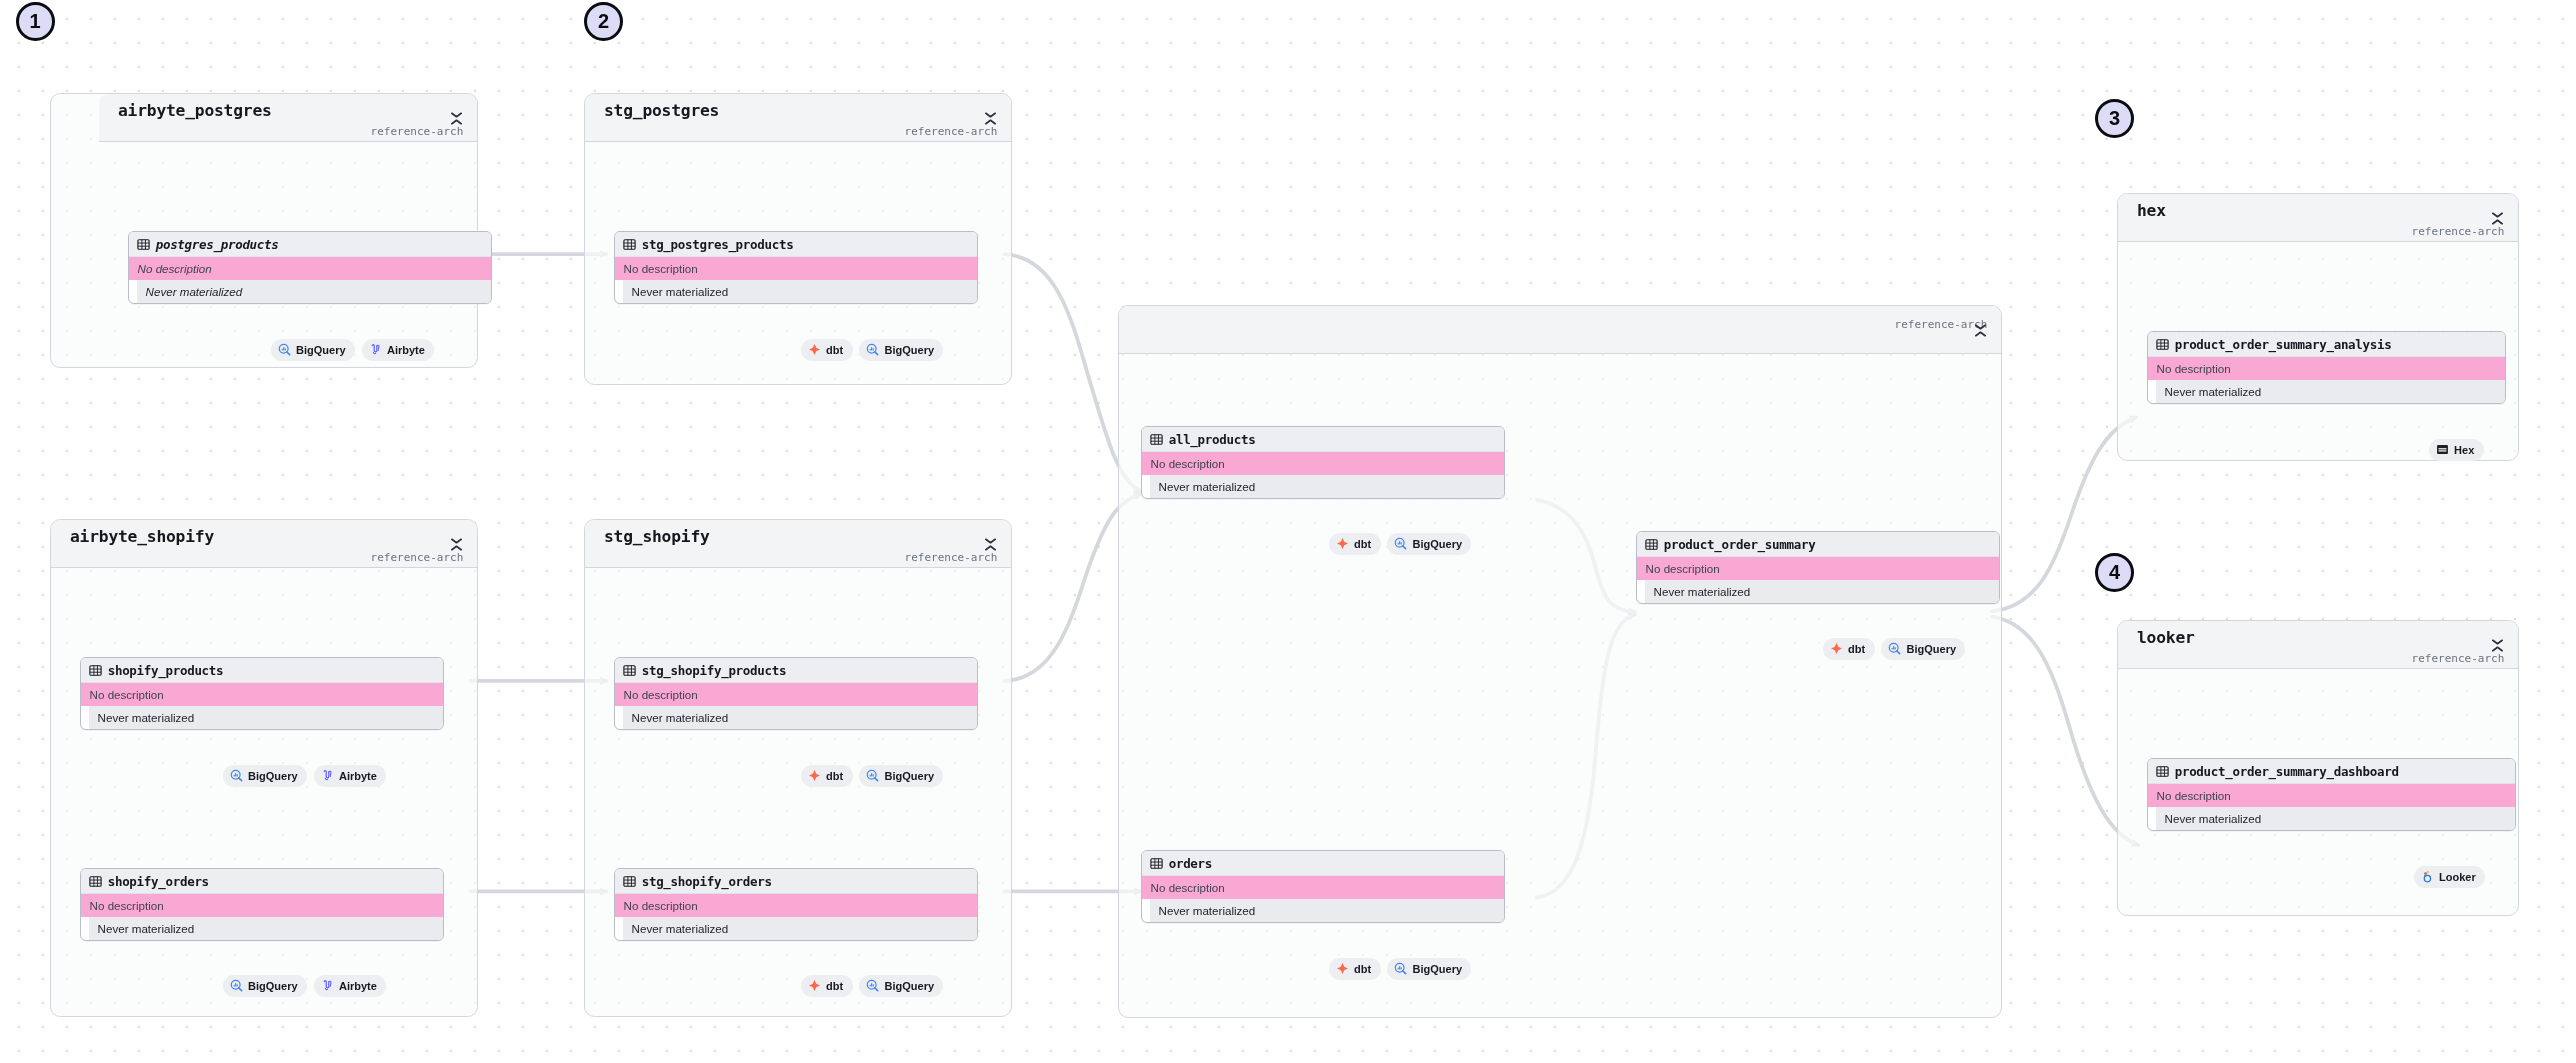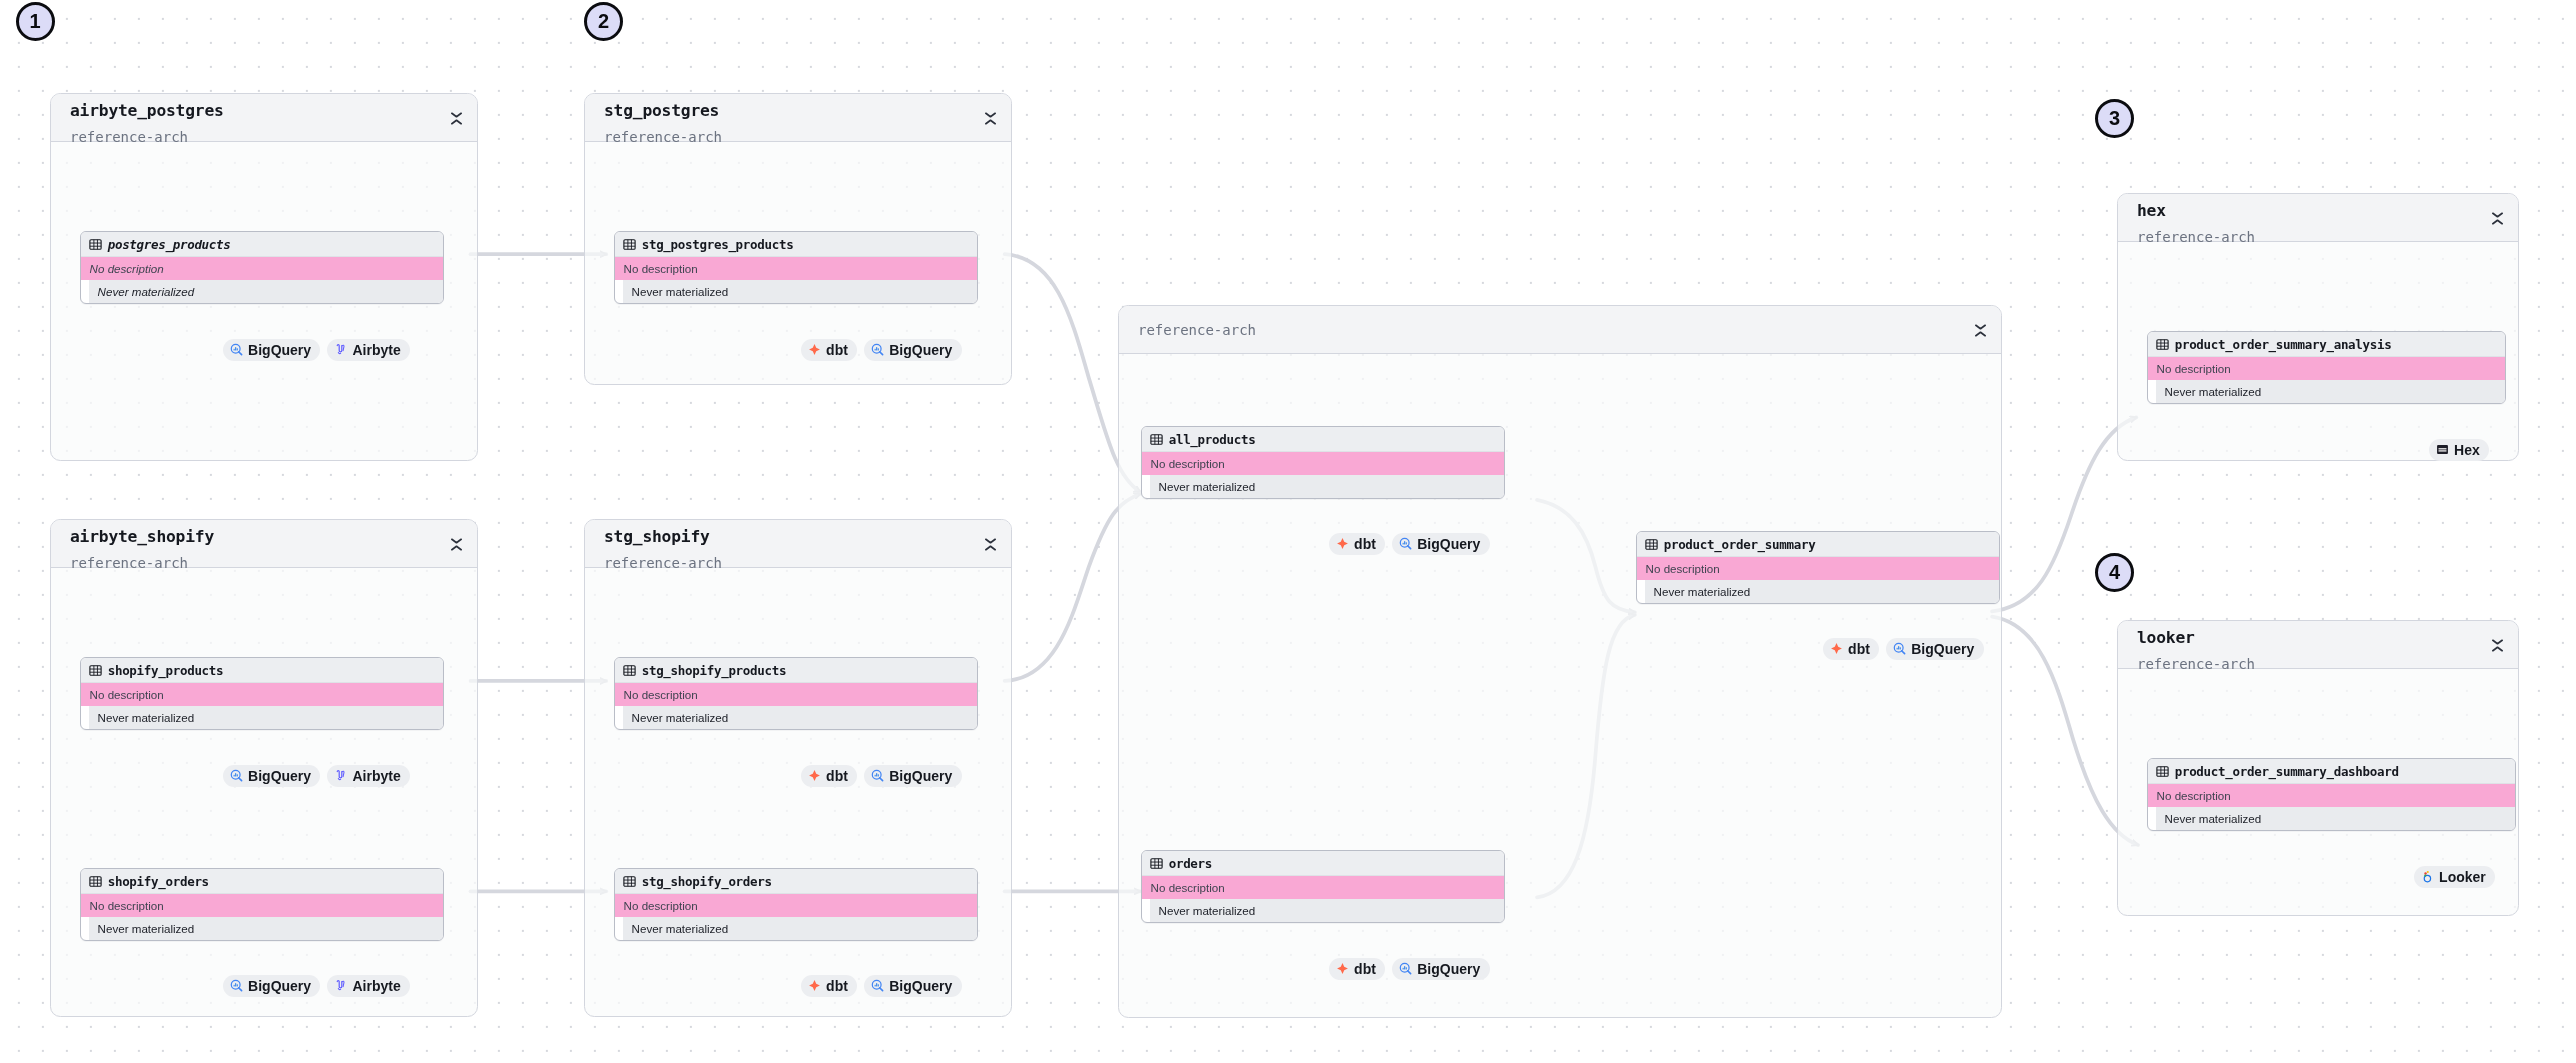--- a/index.html
+++ b/index.html
@@ -44,24 +44,25 @@
   .group-title {
     font-family: "DejaVu Sans Mono", "Liberation Mono", monospace;
     font-size: 16.3px;
     font-weight: 700;
     color: #15181f;
     letter-spacing: -0.2px;
     line-height: 19px;
   }
   .group-sub {
     font-family: "DejaVu Sans Mono", "Liberation Mono", monospace;
-    font-size: 14px;
+    font-size: 11px;
     color: #6b7280;
     line-height: 13px;
-    margin-top: 11px;
+    margin-top: 5px;
+    text-align: right;
   }
   .collapse-btn {
     position: absolute;
     right: 12px; top: 14.6px;
     width: 17px; height: 19px;
     display: flex; flex-direction: column;
     align-items: center; justify-content: center;
     gap: 0.9px;
     cursor: pointer;
   }
@@ -112,21 +113,21 @@
     position: absolute;
     display: flex; gap: 6.9px;
     z-index: 3;
   }
   .badge {
     display: inline-flex; align-items: center; gap: 5.2px;
     background: #eceef1;
     border-radius: 11px;
     padding: 3.4px 9.4px 3.4px 6.9px;
     height: 21.5px;
-    font-size: 14px;
+    font-size: 11px;
     font-weight: 700;
     color: #15181f;
     white-space: nowrap;
     cursor: pointer;
   }
   .badge .bico { width: 13px; height: 13px; flex:0 0 auto; display:block; }
 
   
   .step {
     position: absolute;
@@ -175,21 +176,21 @@
 
       <path d="M 2320 718 C 2374 726 2394 790 2414 860 C 2436 932 2458 972 2490 984"></path>
     </g>
   </svg>
 
   <div class="step" style="left:15.5px;  top:1.7px;">1</div>
   <div class="step" style="left:584px; top:1.7px;">2</div>
   <div class="step" style="left:2095px;top:99px;">3</div>
   <div class="step" style="left:2095px;top:553px;">4</div>
 
-  <div class="group" style="left:50px; top:93px; width:428px; height:368px;">
+  <div class="group" style="left:50px; top:93px; width:428px; height:275px;padding-left:48px;">
     <div class="group-header">
       <div class="group-title">airbyte_postgres</div>
       <div class="group-sub">reference-arch</div>
       <div class="collapse-btn">
         <svg width="11" height="6" viewBox="0 0 13 7">
             <path d="M1 1.5 L6.5 5.5 L12 1.5" fill="none" stroke="#2b303b" stroke-width="2" stroke-linecap="round" stroke-linejoin="round"></path>
           </svg>
         <svg width="11" height="6" viewBox="0 0 13 7">
             <path d="M1 5.5 L6.5 1.5 L12 5.5" fill="none" stroke="#2b303b" stroke-width="2" stroke-linecap="round" stroke-linejoin="round"></path>
           </svg>

